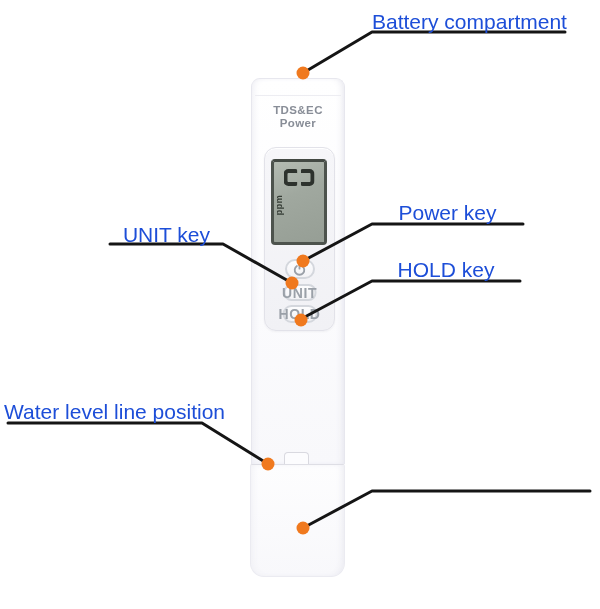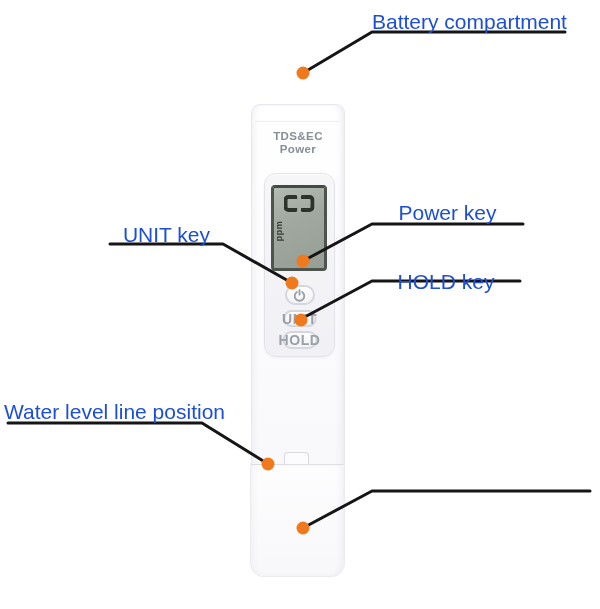--- a/index.html
+++ b/index.html
@@ -11,21 +11,20 @@
   }
 
   
   .meter-body {
     position:absolute; left:251px; top:78px; width:94px; height:386px;
     background:linear-gradient(180deg,#ffffff 0%,#fbfbfd 60%,#f8f8fb 100%);
     border:1px solid #e7e7ee;
     border-bottom:none;
     border-radius:9px 9px 0 0;
     box-shadow: inset -5px 0 9px -5px #dfdfe8, inset 5px 0 9px -5px #e8e8f0;
-    margin-top: 26px;
   }
   .cap-seam {
     position:absolute; left:3px; right:3px; top:16px;
     border-top:1px solid #ededf2;
   }
   .brand {
     position:absolute; left:0; right:0; top:25px;
     text-align:center; color:#888d97; font-size:11.5px; font-weight:700;
     letter-spacing:.4px; line-height:13px;
   }
@@ -75,21 +74,21 @@
   }
 
   
   .callout-svg { position:absolute; left:0; top:0; pointer-events:none; }
   .label {
     position:absolute; white-space:nowrap; text-align:center;
     color:#1d4ed8; font-size:21px; font-weight:400;
   }
   .lbl-battery   { left:372px; top:10px;  width:193px; }
   .lbl-power     { left:372px; top:201px; width:151px; }
-  .lbl-hold      { left:372px; top:270px; width:148px; }
+  .lbl-hold      { left:372px; top:258px; width:148px; }
   .lbl-unit      { left:110px; top:223px; width:113px; }
   .lbl-water     { left:4px;   top:400px; width:198px; }
   .lbl-electrode { left:372px; top:468px; width:218px; }
 </style>
 </head>
 <body>
 
 <div class="stage">
 
   <div class="meter-body">

